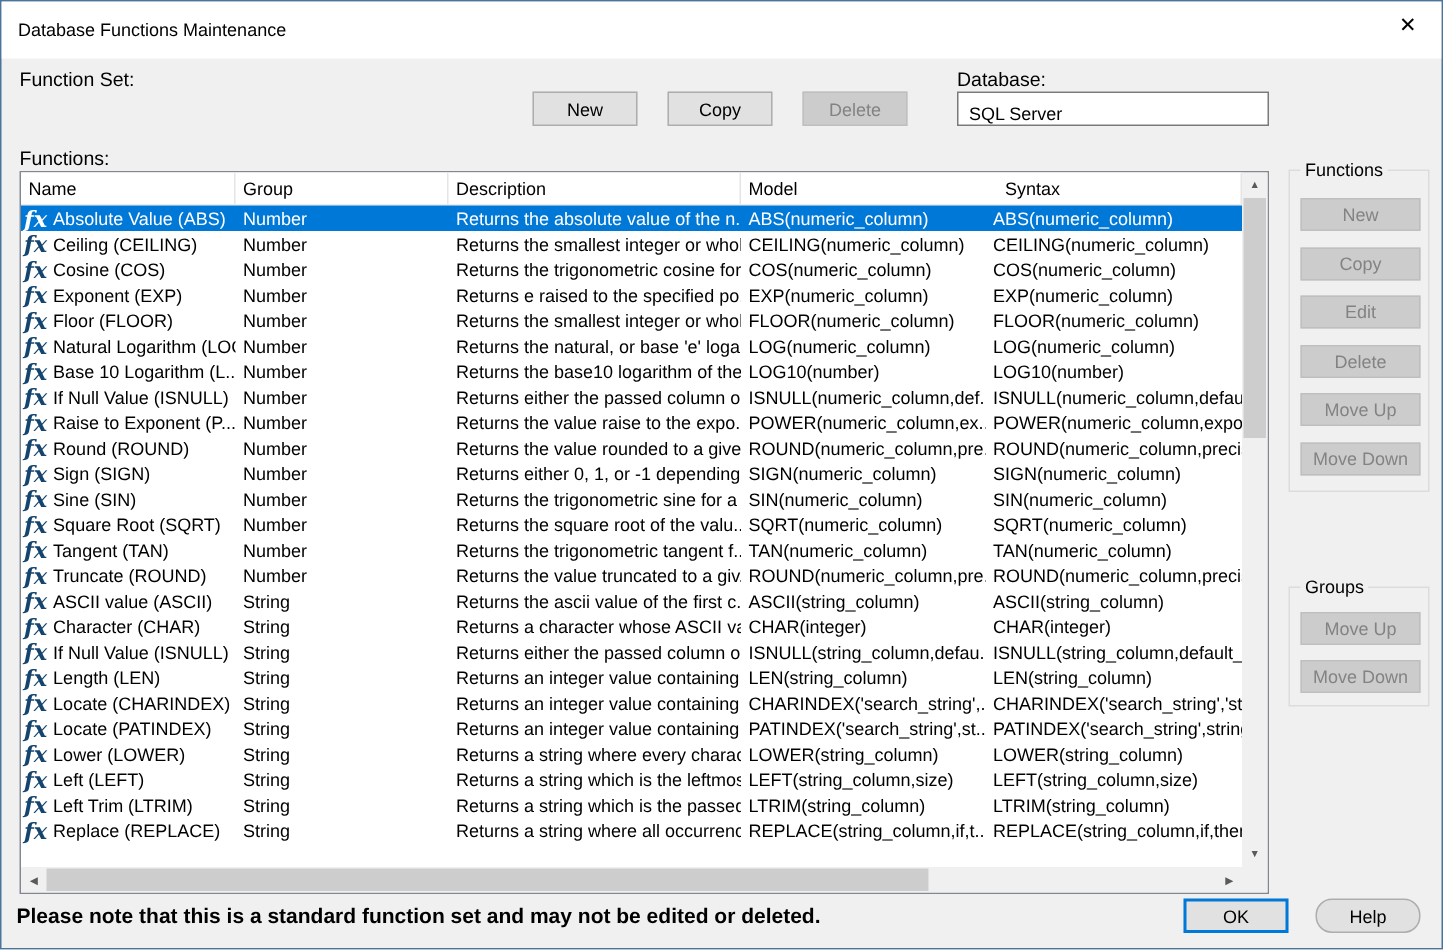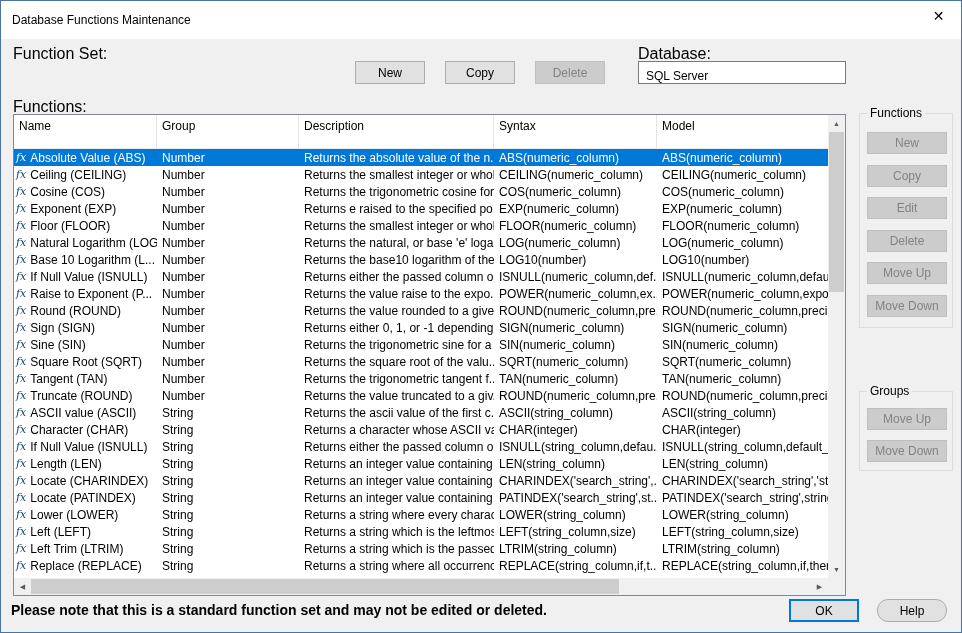--- a/index.html
+++ b/index.html
@@ -7,48 +7,48 @@
   #dialog {
     position: relative; width: 962px; height: 633px;
     background: #f0f0f0; border: 1px solid #49759c; overflow: hidden;
   }
   
   #titlebar { position:absolute; top:0; left:0; right:0; height:38px; background:#ffffff;
     display:flex; align-items:center; padding-left:11px; font-size:12px; color:#000; }
   #close-btn { position:absolute; top:0; right:0; width:45px; height:29px;
     display:flex; align-items:center; justify-content:center; font-size:14px; color:#000; cursor:default; }
   
-  .lbl { position:absolute; font-size:16px; color:#000; white-space:nowrap; }
+  .lbl { position:absolute; font-size:13px; color:#000; white-space:nowrap; }
   
   .btn { position:absolute; height:23px; background:#e1e1e1; border:1px solid #adadad;
     font-size:12px; color:#000; display:flex; align-items:center; justify-content:center; cursor:default; }
   .btn.disabled { background:#cccccc; border-color:#bfbfbf; color:#838383; }
   .btn.default-ok { border:2px solid #0078d7; }
   
   #function-set-combo { position:absolute; left:12px; top:60px; width:325px; height:23px;
     background:#fff; border:1px solid #7a7a7a; display:flex; align-items:center;
     padding:0 7px; font-size:12px; }
   #function-set-combo .arrow { margin-left:auto; font-size:9px; color:#444; }
   #database-field { position:absolute; left:637px; top:60px; width:208px; height:23px;
     background:#fff; border:1px solid #7a7a7a; display:flex; align-items:flex-end;
     padding:0 7px; font-size:12px; }
   
   #table { position:absolute; left:12px; top:113px; width:833px; height:482px;
     background:#fff; border:1px solid #828790; }
   #grid-content { position:absolute; left:0; top:0; right:17px; bottom:17px; overflow:hidden; background:#fff; }
-  #grid-header { display:flex; height:34px; border-bottom:1px solid #ececec; background:#fff; }
+  #grid-header { display:flex; height:22px; border-bottom:1px solid #ececec; background:#fff; }
   .hcell { flex:none; font-size:12px; color:#000; padding:4px 0 0 5px;
     border-right:1px solid #e5e5e5; overflow:hidden; white-space:nowrap; }
   .c0 { width:143px; } .c1 { width:142px; } .c2 { width:195px; } .c3 { width:163px; } .c4 { width:171px; border-right:none; }
   .grid-row { display:flex; height:17px; align-items:center; font-size:12px; color:#000; white-space:nowrap; }
   .grid-row .cell { flex:none; overflow:hidden; padding:0 4px 0 5px; }
   .grid-row .cell.c0 { display:flex; align-items:center; padding-left:2px; }
   .grid-row.selected { background:#0078d7; color:#fff; }
-  .fx-icon { font-family:"DejaVu Serif", serif; font-style:italic; font-weight:normal;
-    font-size:11px; color:#15456e; margin-right:4px; flex:none; }
+  .fx-icon { font-family:"DejaVu Serif", serif; font-style:italic; font-weight:bold;
+    font-size:15px; color:#15456e; margin-right:4px; flex:none; }
   .grid-row.selected .fx-icon { color:#fff; }
   
   #vscroll { position:absolute; top:0; right:0; bottom:17px; width:17px; background:#f0f0f0; }
   #hscroll { position:absolute; left:0; right:17px; bottom:0; height:17px; background:#f0f0f0; }
   #scroll-corner { position:absolute; right:0; bottom:0; width:17px; height:17px; background:#f0f0f0; }
   .sb-arrow { position:absolute; width:17px; height:17px; display:flex; align-items:center;
     justify-content:center; font-size:7px; color:#5a5a5a; }
   #vscroll .up { top:0; left:0; }
   #vscroll .down { bottom:0; left:0; }
   #hscroll .left { left:0; top:0; }
@@ -89,22 +89,22 @@
   </div>
 
   <span class="lbl" style="left:12px; top:97px;">Functions:</span>
 
   <div id="table">
     <div id="grid-content">
       <div id="grid-header">
         <div class="hcell c0">Name</div>
         <div class="hcell c1">Group</div>
         <div class="hcell c2">Description</div>
+        <div class="hcell c4">Model</div>
         <div class="hcell c3">Syntax</div>
-        <div class="hcell c4">Model</div>
       </div>
       <div id="grid-body">
           <div class="grid-row selected">
             <div class="cell c0">
               <span class="fx-icon">fx</span>
               <span>Absolute Value (ABS)</span>
             </div>
             <div class="cell c1">Number</div>
             <div class="cell c2">Returns the absolute value of the n...</div>
             <div class="cell c3">ABS(numeric_column)</div>

